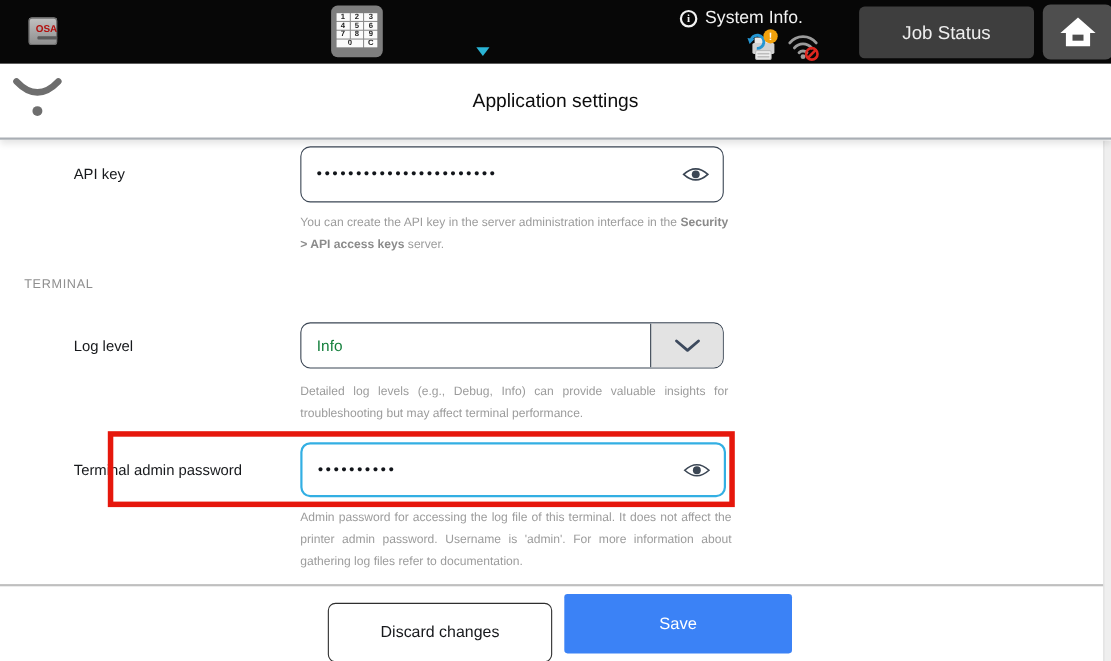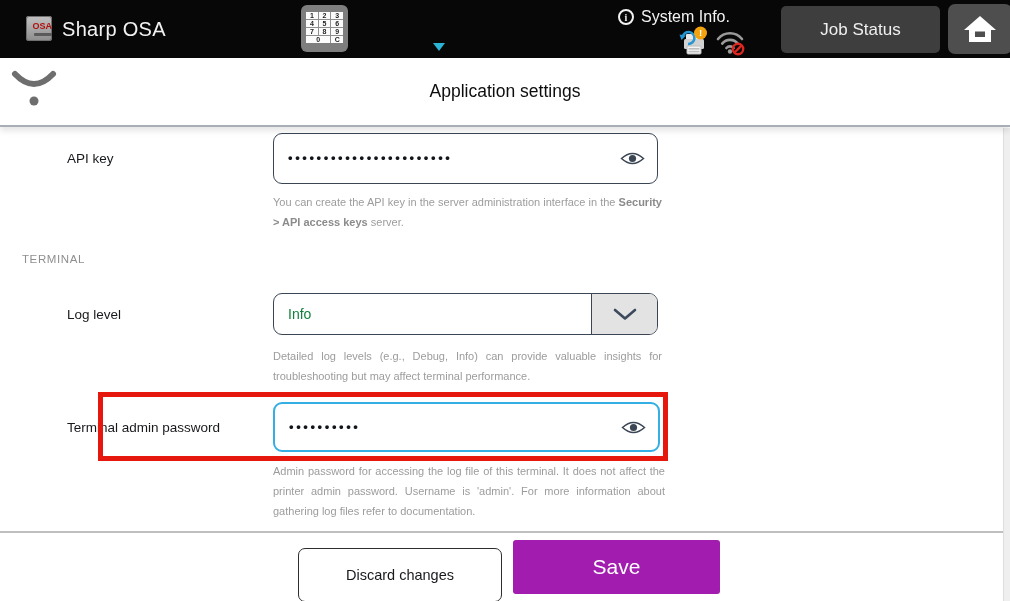--- a/index.html
+++ b/index.html
@@ -73,39 +73,38 @@
   .red-annot { left:98px; top:392px; width:570px; height:69px; border:5px solid #e6170c;
                pointer-events:none; z-index:3; }
   .fld-pass  { left:273px; top:402px; width:387px; height:50px; border:2px solid #33afe3; }
   .lbl-pass  { left:67px;  top:420px; width:195px; }
   .hlp-pass  { left:273px; top:461px; width:392px; }
 
   .footer-divider { left:0; top:531px; width:1010px; height:2px; background:#bfbfbf; }
   .btn-discard { left:298px; top:548px; width:204px; height:54px; background:#fff;
                  border:1px solid #2e2e2e; border-radius:7px; display:flex; align-items:center;
                  justify-content:center; font-size:14.5px; color:#17191c; cursor:pointer; }
-  .btn-save { left:513px; top:540px; width:207px; height:54px; background:#a21caf; border:none;
+  .btn-save { left:513px; top:540px; width:207px; height:54px; background:#3b82f6; border:none;
               border-radius:3px; display:flex; align-items:center; justify-content:center;
-              font-size:21px; color:#ffffff; cursor:pointer; }
+              font-size:15px; color:#ffffff; cursor:pointer; }
   .scroll-track { left:1003px; top:128px; width:7px; height:473px; background:#efefef;
                   border-left:1px solid #dedede; }
 </style>
 </head>
 <body>
 
 <div id="screen">
 
   <div class="abs topbar">
 
     <div class="abs osa-logo">
       <span class="osa-txt">OSA</span>
       <span class="osa-bar"></span>
     </div>
 
-    <div class="abs app-title">Sharp OSA</div>
 
     <div class="abs keypad">
       <div class="keypad-grid">
         <span class="key">1</span>
         <span class="key">2</span>
         <span class="key">3</span>
         <span class="key">4</span>
         <span class="key">5</span>
         <span class="key">6</span>
         <span class="key">7</span>

